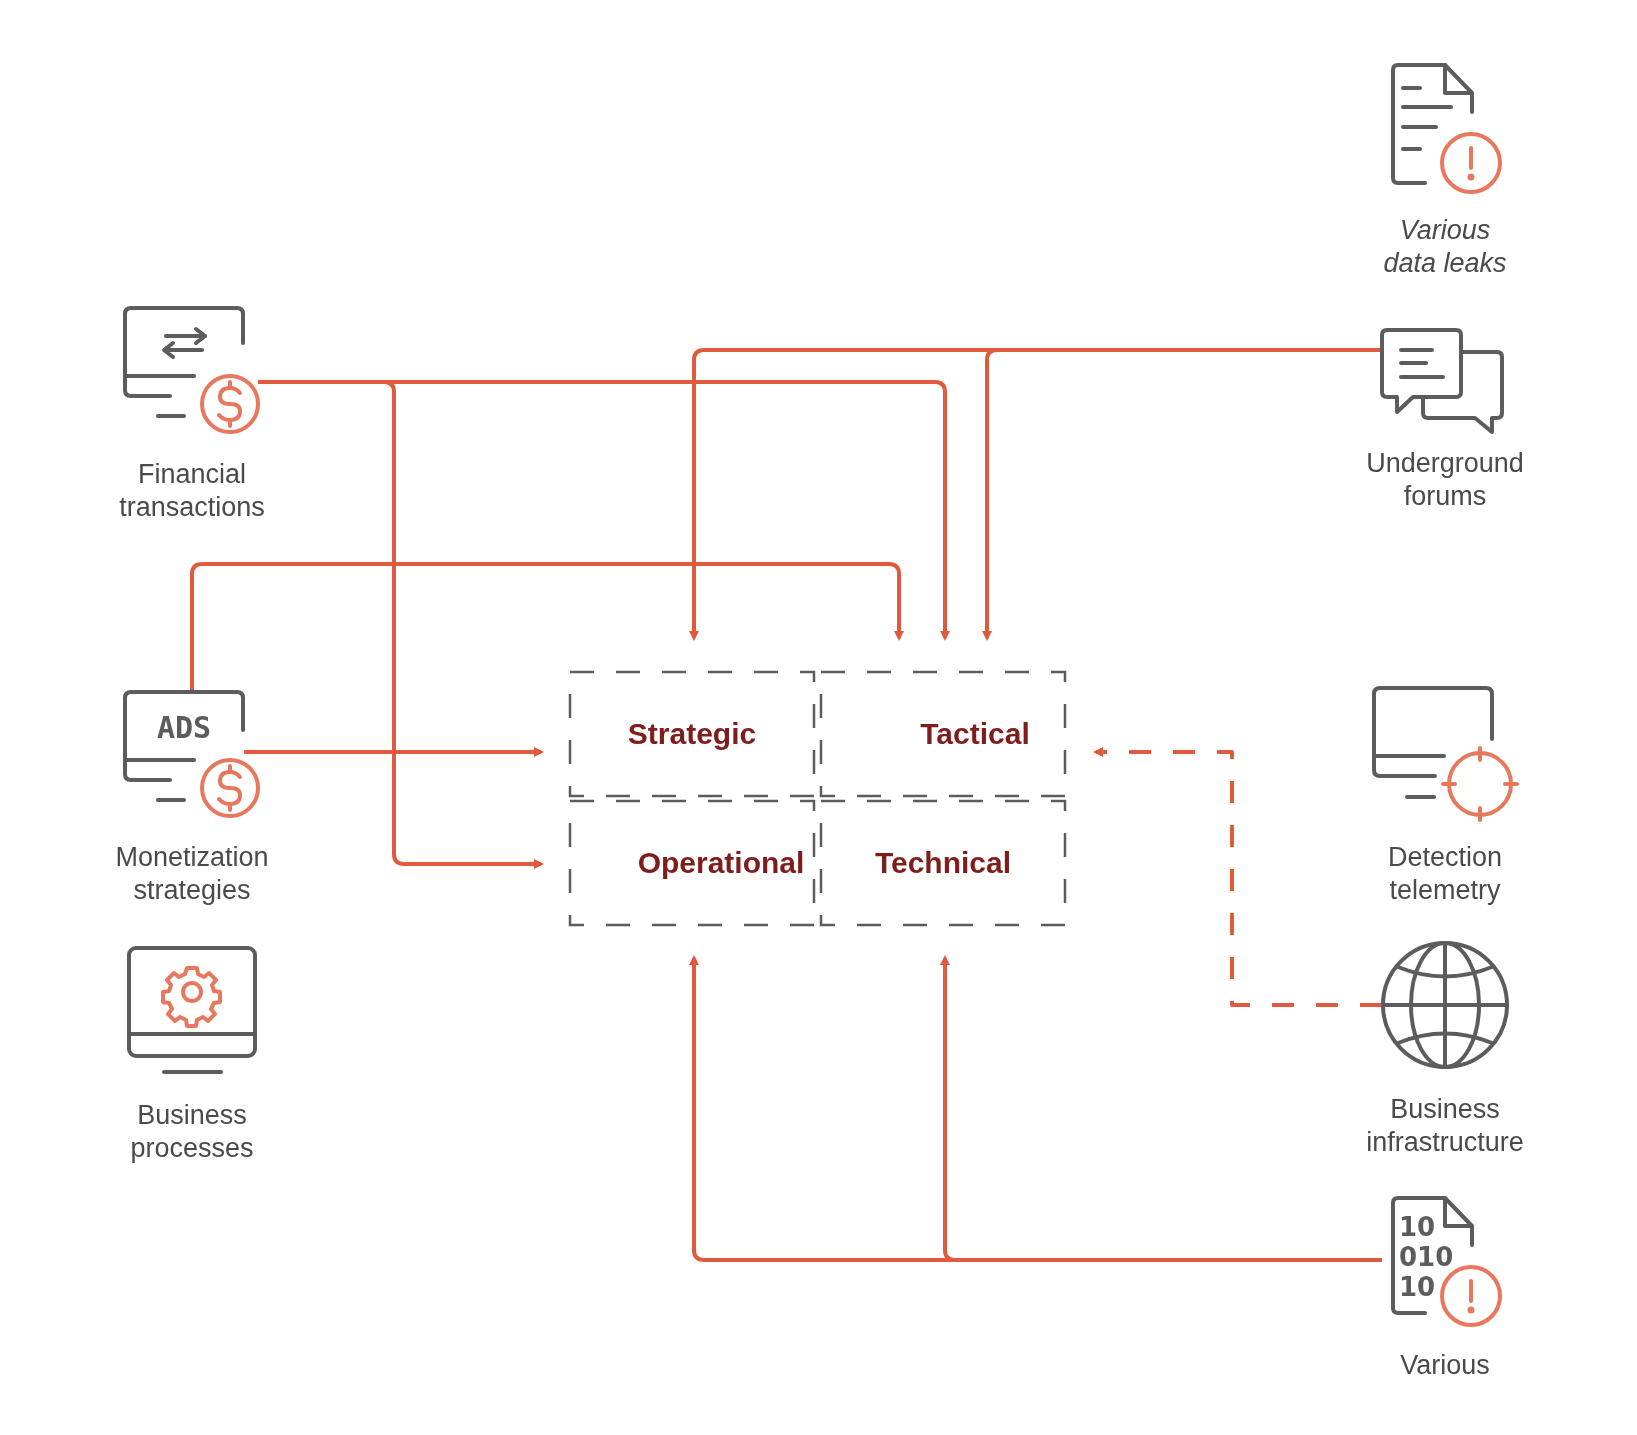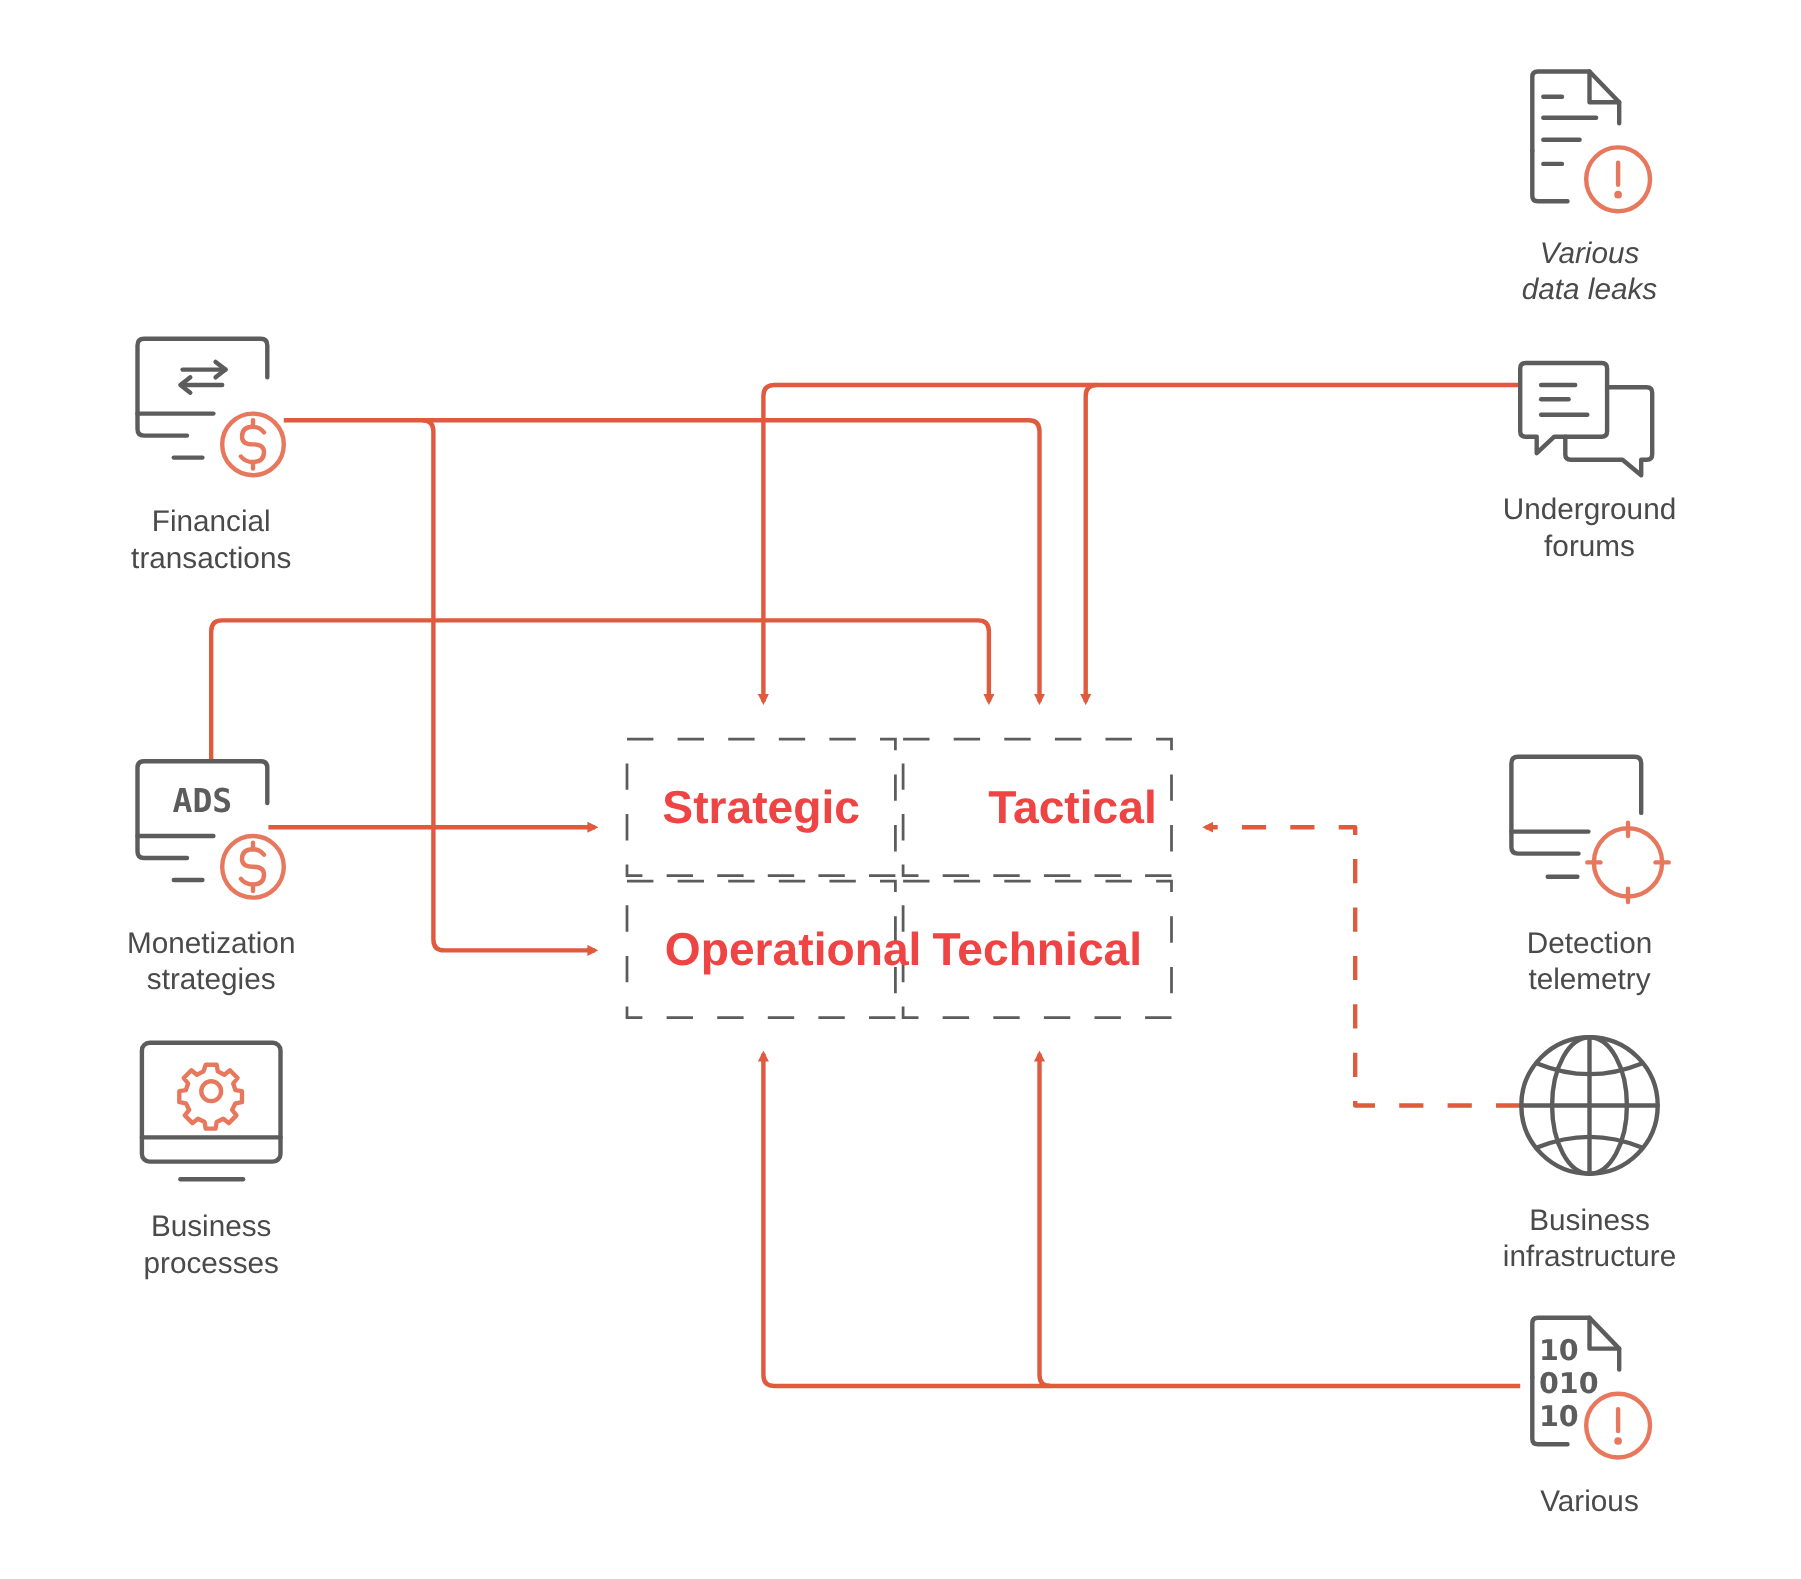--- a/index.html
+++ b/index.html
@@ -4,21 +4,21 @@
 <style>
   html, body { margin: 0; padding: 0; background: #ffffff; }
   body { width: 1637px; height: 1435px; position: relative; overflow: hidden;
          font-family: "Liberation Sans", sans-serif; }
   #canvas { position: absolute; left: 0; top: 0; width: 1637px; height: 1435px; }
   .label { position: absolute; text-align: center; color: #4a4a4a;
            font-size: 27px; line-height: 33px; width: 260px;
            font-family: "Liberation Sans", sans-serif; }
   .cell { position: absolute; background: #f1f1f1; display: flex;
           align-items: center; justify-content: center;
-          color: #ef4444; font-weight: bold; font-size: 42px;
+          color: #7f1d1d; font-weight: bold; font-size: 30px;
           font-family: "Liberation Sans", sans-serif; }
 </style>
 </head>
 <body>
 
 <svg id="canvas" width="1637" height="1435" viewBox="0 0 1637 1435" xmlns="http://www.w3.org/2000/svg">
   <defs>
     <marker id="arrowhead" markerWidth="10" markerHeight="10" refX="7" refY="5" orient="auto" markerUnits="userSpaceOnUse">
       <path d="M0,0 L10,5 L0,10 Z" fill="#e05a3e"></path>
     </marker>

